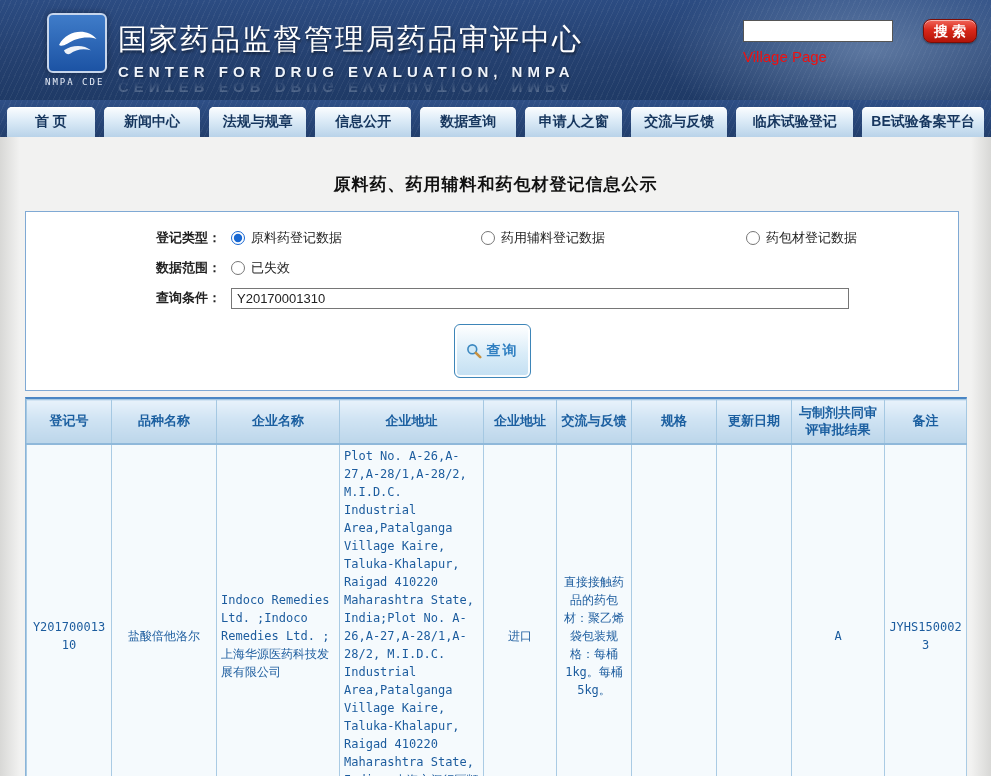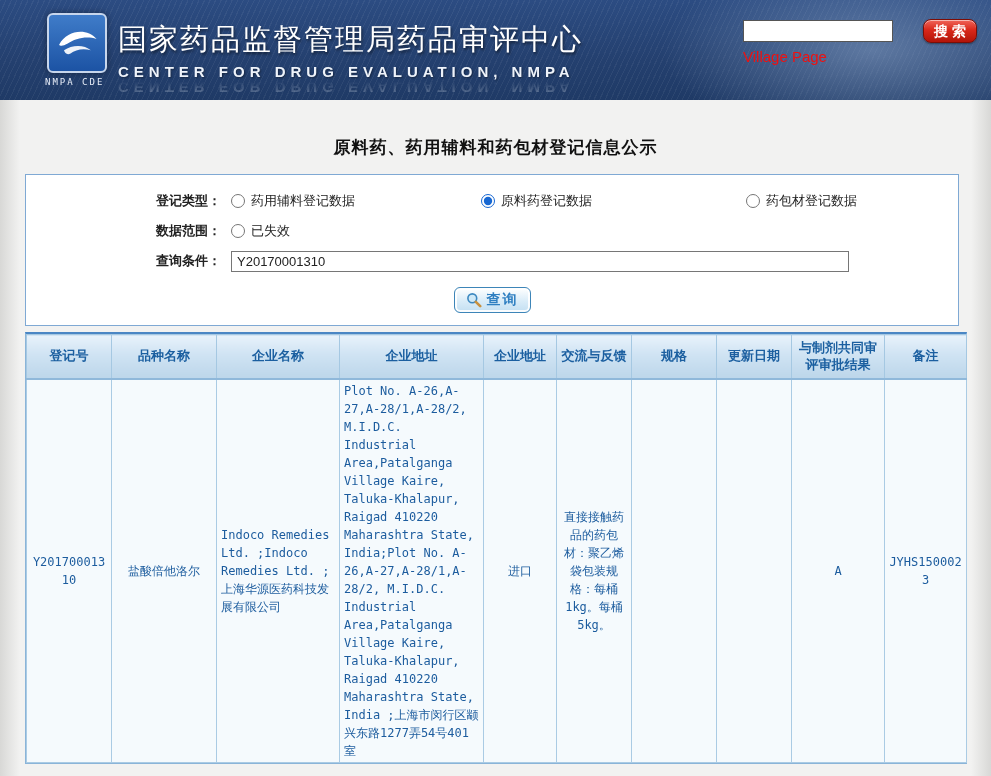--- a/index.html
+++ b/index.html
@@ -84,21 +84,21 @@
   .q-row { display:grid; grid-template-columns:205px 250px 265px 1fr; align-items:center; height:30px; }
   .q-label { text-align:right; padding-right:10px; font-size:13px; font-weight:bold; color:#222; }
   .q-opt { display:flex; align-items:center; font-size:13px; color:#222; }
   .q-opt input { accent-color:#1767d2; width:14px; height:14px; margin-right:6px; }
   .q-input-row { display:flex; align-items:center; height:30px; }
   .q-input-row .q-label { width:205px; flex:0 0 205px; }
   .query-input { width:618px; height:21px; border:1px solid #767676; background:#fff; font-size:13px; padding:0 5px; color:#222; }
   .q-btn-row { text-align:center; margin-top:11px; }
   .query-btn {
     display:inline-flex; align-items:center; gap:5px; cursor:pointer;
-    border:1px solid #3d85b8; border-radius:6px; padding:3px 11px;
+    border:1px solid #3d85b8; border-radius:6px; padding:17px 11px;
     background:linear-gradient(180deg,#ffffff,#d9ecf8 55%, #c3dff2);
     box-shadow:inset 0 0 0 2px rgba(255,255,255,.9);
     color:#2f7fc1; font-size:14px; font-weight:bold; letter-spacing:2px;
   }
 
   
   .table-wrap { margin:6px 24px 0 25px; border:1px solid #8ab4d8; border-top:2px solid #4a86c4; background:#fff; }
   table.results { width:100%; border-collapse:collapse; table-layout:fixed; }
   table.results th {
     height:44px; font-size:13px; font-weight:bold; color:#1b5fa0; text-align:center;
@@ -135,34 +135,45 @@
     </div>
     <div class="header-search">
       <div class="search-row">
         <input class="hdr-search-input" type="text" placeholder="" style="">
         <button class="hdr-search-btn">搜索</button>
       </div>
       <a class="english-link" href="#">Village Page</a>
     </div>
   </div>
 
+  <div class="nav-bar">
+    <div class="nav-tab">首  页</div>
+    <div class="nav-tab">新闻中心</div>
+    <div class="nav-tab">法规与规章</div>
+    <div class="nav-tab">信息公开</div>
+    <div class="nav-tab">数据查询</div>
+    <div class="nav-tab">申请人之窗</div>
+    <div class="nav-tab">交流与反馈</div>
+    <div class="nav-tab">临床试验登记</div>
+    <div class="nav-tab">BE试验备案平台</div>
+  </div>
 
   <div class="content">
     <div class="page-title">原料药、药用辅料和药包材登记信息公示</div>
 
     <div class="query-box">
       <div class="q-row">
         <div class="q-label">登记类型：</div>
         <label class="q-opt">
+          <input type="radio" name="regtype" checked="" style="">
+          <span>原料药登记数据</span>
+        </label>
+        <label class="q-opt">
           <input type="radio" name="regtype" style="">
           <span>药用辅料登记数据</span>
-        </label>
-        <label class="q-opt">
-          <input type="radio" name="regtype" checked="" style="">
-          <span>原料药登记数据</span>
         </label>
         <label class="q-opt">
           <input type="radio" name="regtype" style="">
           <span>药包材登记数据</span>
         </label>
       </div>
       <div class="q-row">
         <div class="q-label">数据范围：</div>
         <label class="q-opt">
           <input type="radio" name="scope" style="">

